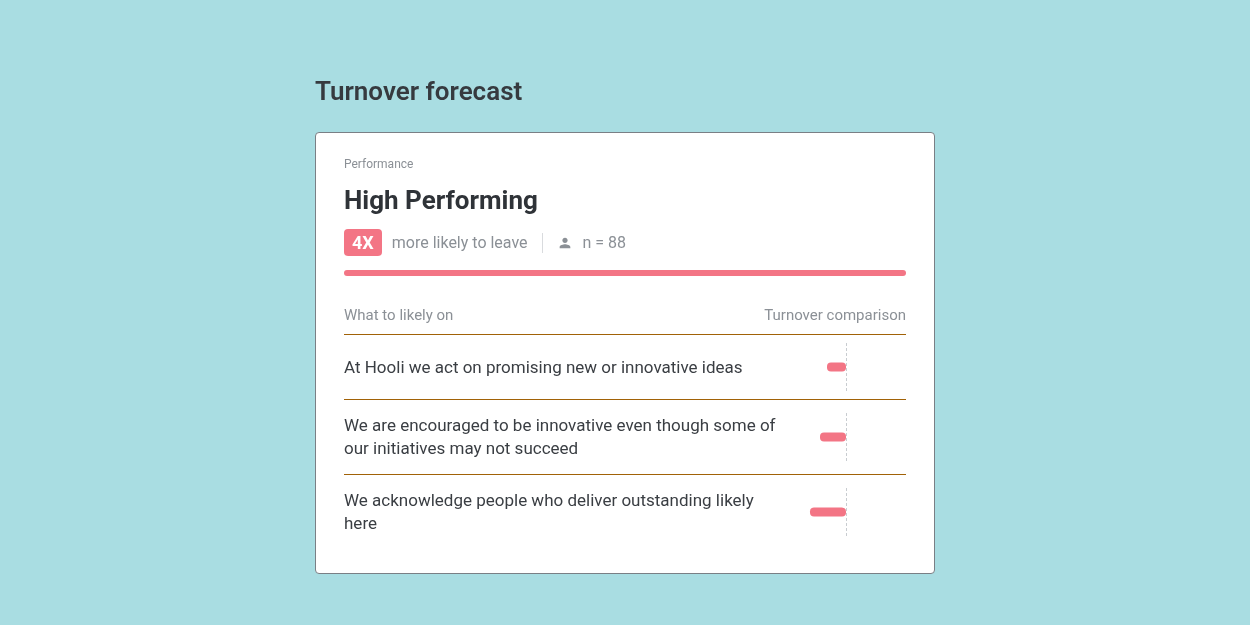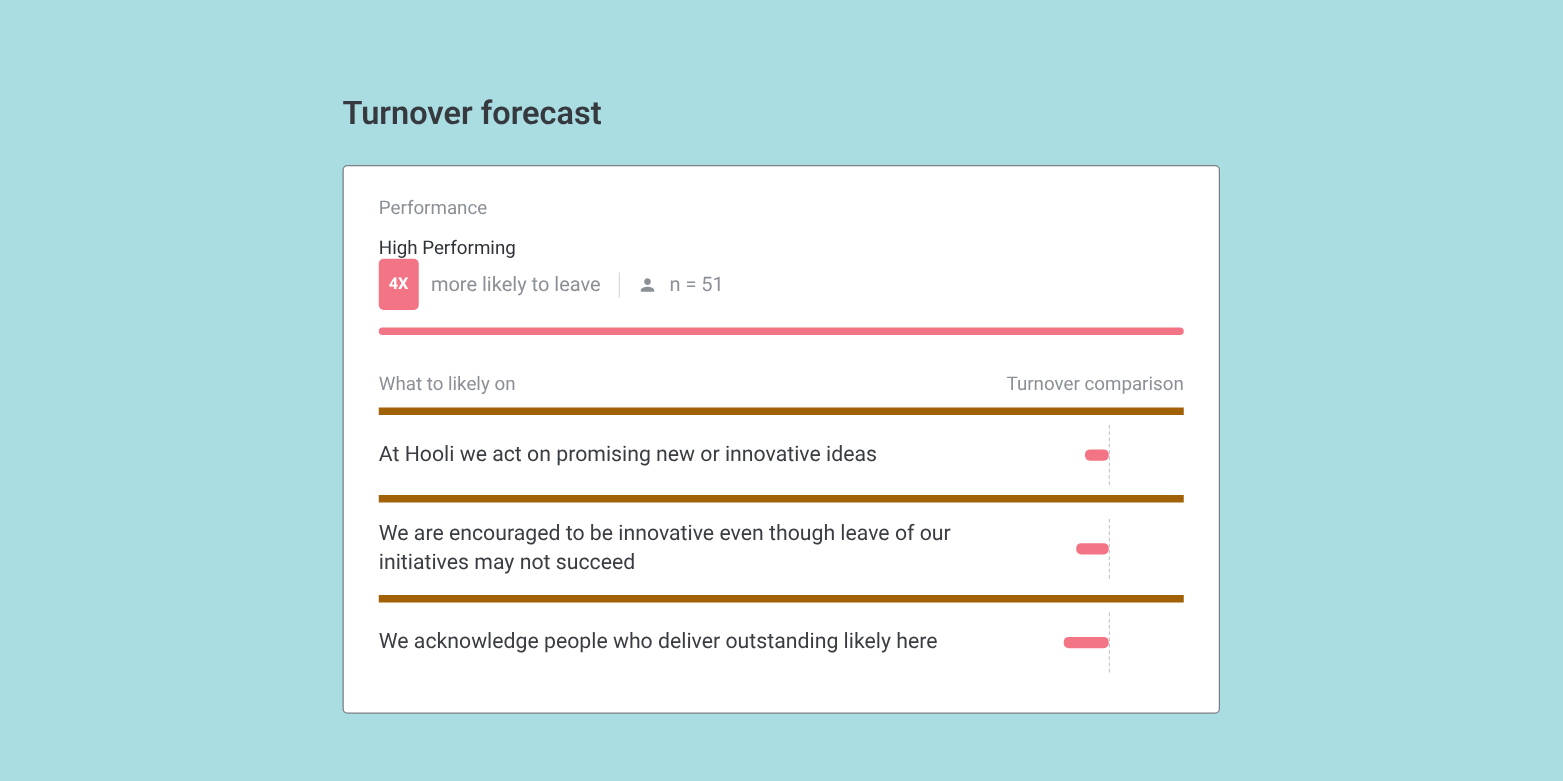--- a/index.html
+++ b/index.html
@@ -5,55 +5,56 @@
   * { box-sizing: border-box; margin: 0; padding: 0; }
   html, body { width: 1250px; height: 625px; }
   body {
     background: #a9dde2;
     font-family: -apple-system, BlinkMacSystemFont, "Segoe UI", Roboto, "Helvetica Neue", Arial, sans-serif;
     display: flex;
     justify-content: center;
     align-items: flex-start;
     padding-top: 76px;
   }
-  .wrap { width: 702px; }
+  .wrap { width: 620px; }
   .page-title {
     font-size: 26px;
     font-weight: 600;
     color: #363a3f;
     margin-bottom: 26px;
   }
   .card {
     background: #ffffff;
     border: 1px solid #7a7f85;
     border-radius: 4px;
     padding: 24px 28px;
   }
   .eyebrow {
-    font-size: 15px;
+    font-size: 12px;
     color: #8b9096;
     margin-bottom: 14px;
   }
   .headline {
-    font-size: 15px;
-    font-weight: 400;
+    font-size: 26px;
+    font-weight: 700;
     color: #2f3338;
+    margin-bottom: 14px;
   }
   .meta {
     display: flex;
     align-items: center;
     gap: 10px;
     margin-bottom: 14px;
   }
   .badge {
     background: #f37585;
     color: #ffffff;
-    font-size: 13px;
+    font-size: 18px;
     font-weight: 700;
-    padding: 13px 8px;
+    padding: 3px 8px;
     border-radius: 4px;
   }
   .meta-text {
     font-size: 16px;
     color: #8b9096;
     text-align: right;
   }
   .vline {
     width: 1px;
     height: 20px;
@@ -79,21 +80,21 @@
     justify-content: space-between;
     font-size: 15px;
     color: #8b9096;
     padding-bottom: 10px;
   }
   .row {
     display: flex;
     align-items: center;
     gap: 6px;
     padding: 14px 0;
-    border-top: 6px solid #a16207;
+    border-top: 1px solid #a16207;
   }
   .row-text {
     flex: 1;
     font-size: 17px;
     color: #3a3e43;
     line-height: 1.35;
   }
   .mini {
     width: 120px;
     height: 36px;
@@ -129,40 +130,40 @@
     <div class="eyebrow">Performance</div>
     <div class="headline">High Performing</div>
 
     <div class="meta">
       <span class="badge">4X</span>
       <span class="meta-text">more likely to leave</span>
       <span class="vline"></span>
       <svg class="person-icon" viewBox="0 0 24 24" fill="currentColor">
           <path d="M12 12c2.21 0 4-1.79 4-4s-1.79-4-4-4-4 1.79-4 4 1.79 4 4 4zm0 2c-2.67 0-8 1.34-8 4v2h16v-2c0-2.66-5.33-4-8-4z"></path>
         </svg>
-      <span class="n-text">n = 51</span>
+      <span class="n-text">n = 88</span>
     </div>
 
     <div class="bar-full"></div>
 
     <div class="sec-head">
       <span>What to likely on</span>
       <span>Turnover comparison</span>
     </div>
 
     <div class="row">
       <div class="row-text">At Hooli we act on promising new or innovative ideas</div>
       <div class="mini">
         <div class="mini-center"></div>
         <div class="mini-bar" style="width:19px"></div>
       </div>
     </div>
 
     <div class="row">
-      <div class="row-text">We are encouraged to be innovative even though leave of our initiatives may not succeed</div>
+      <div class="row-text">We are encouraged to be innovative even though some of our initiatives may not succeed</div>
       <div class="mini">
         <div class="mini-center"></div>
         <div class="mini-bar" style="width:26px"></div>
       </div>
     </div>
 
     <div class="row">
       <div class="row-text">We acknowledge people who deliver outstanding likely here</div>
       <div class="mini">
         <div class="mini-center"></div>

